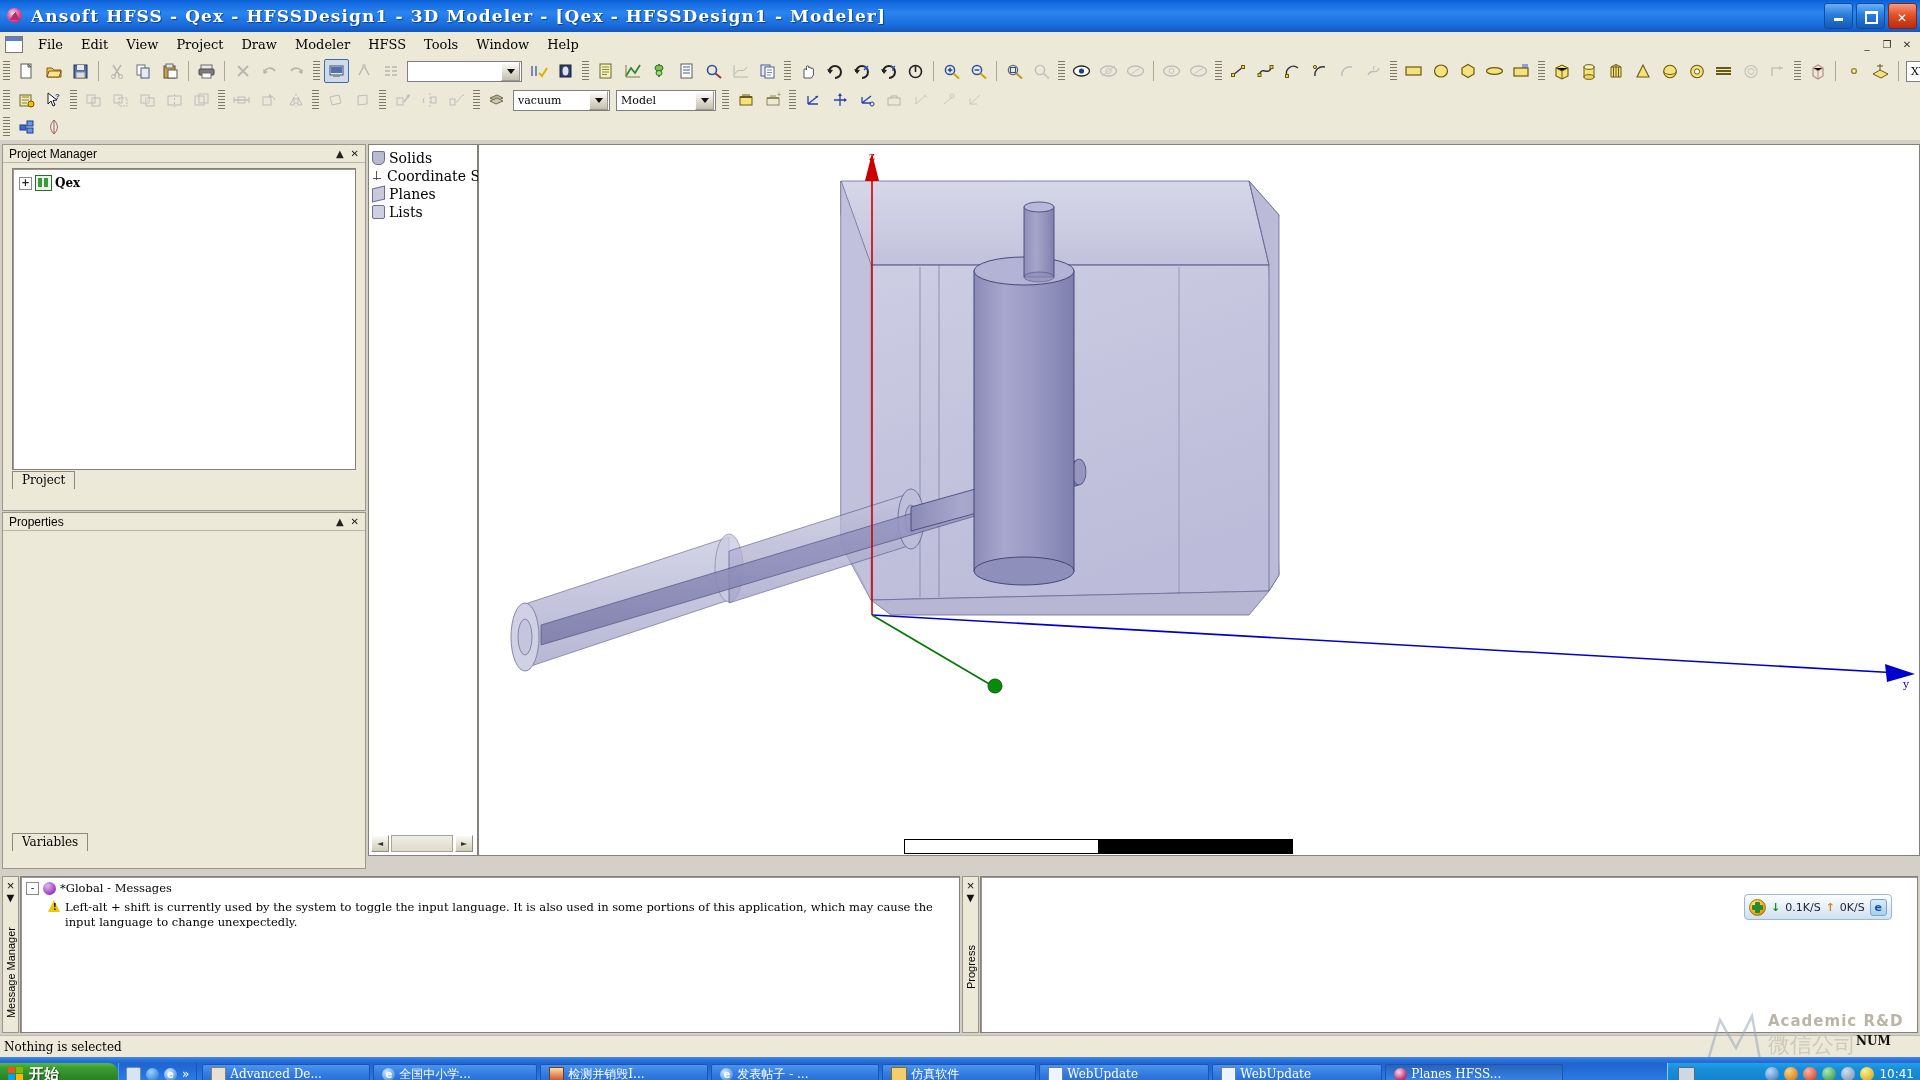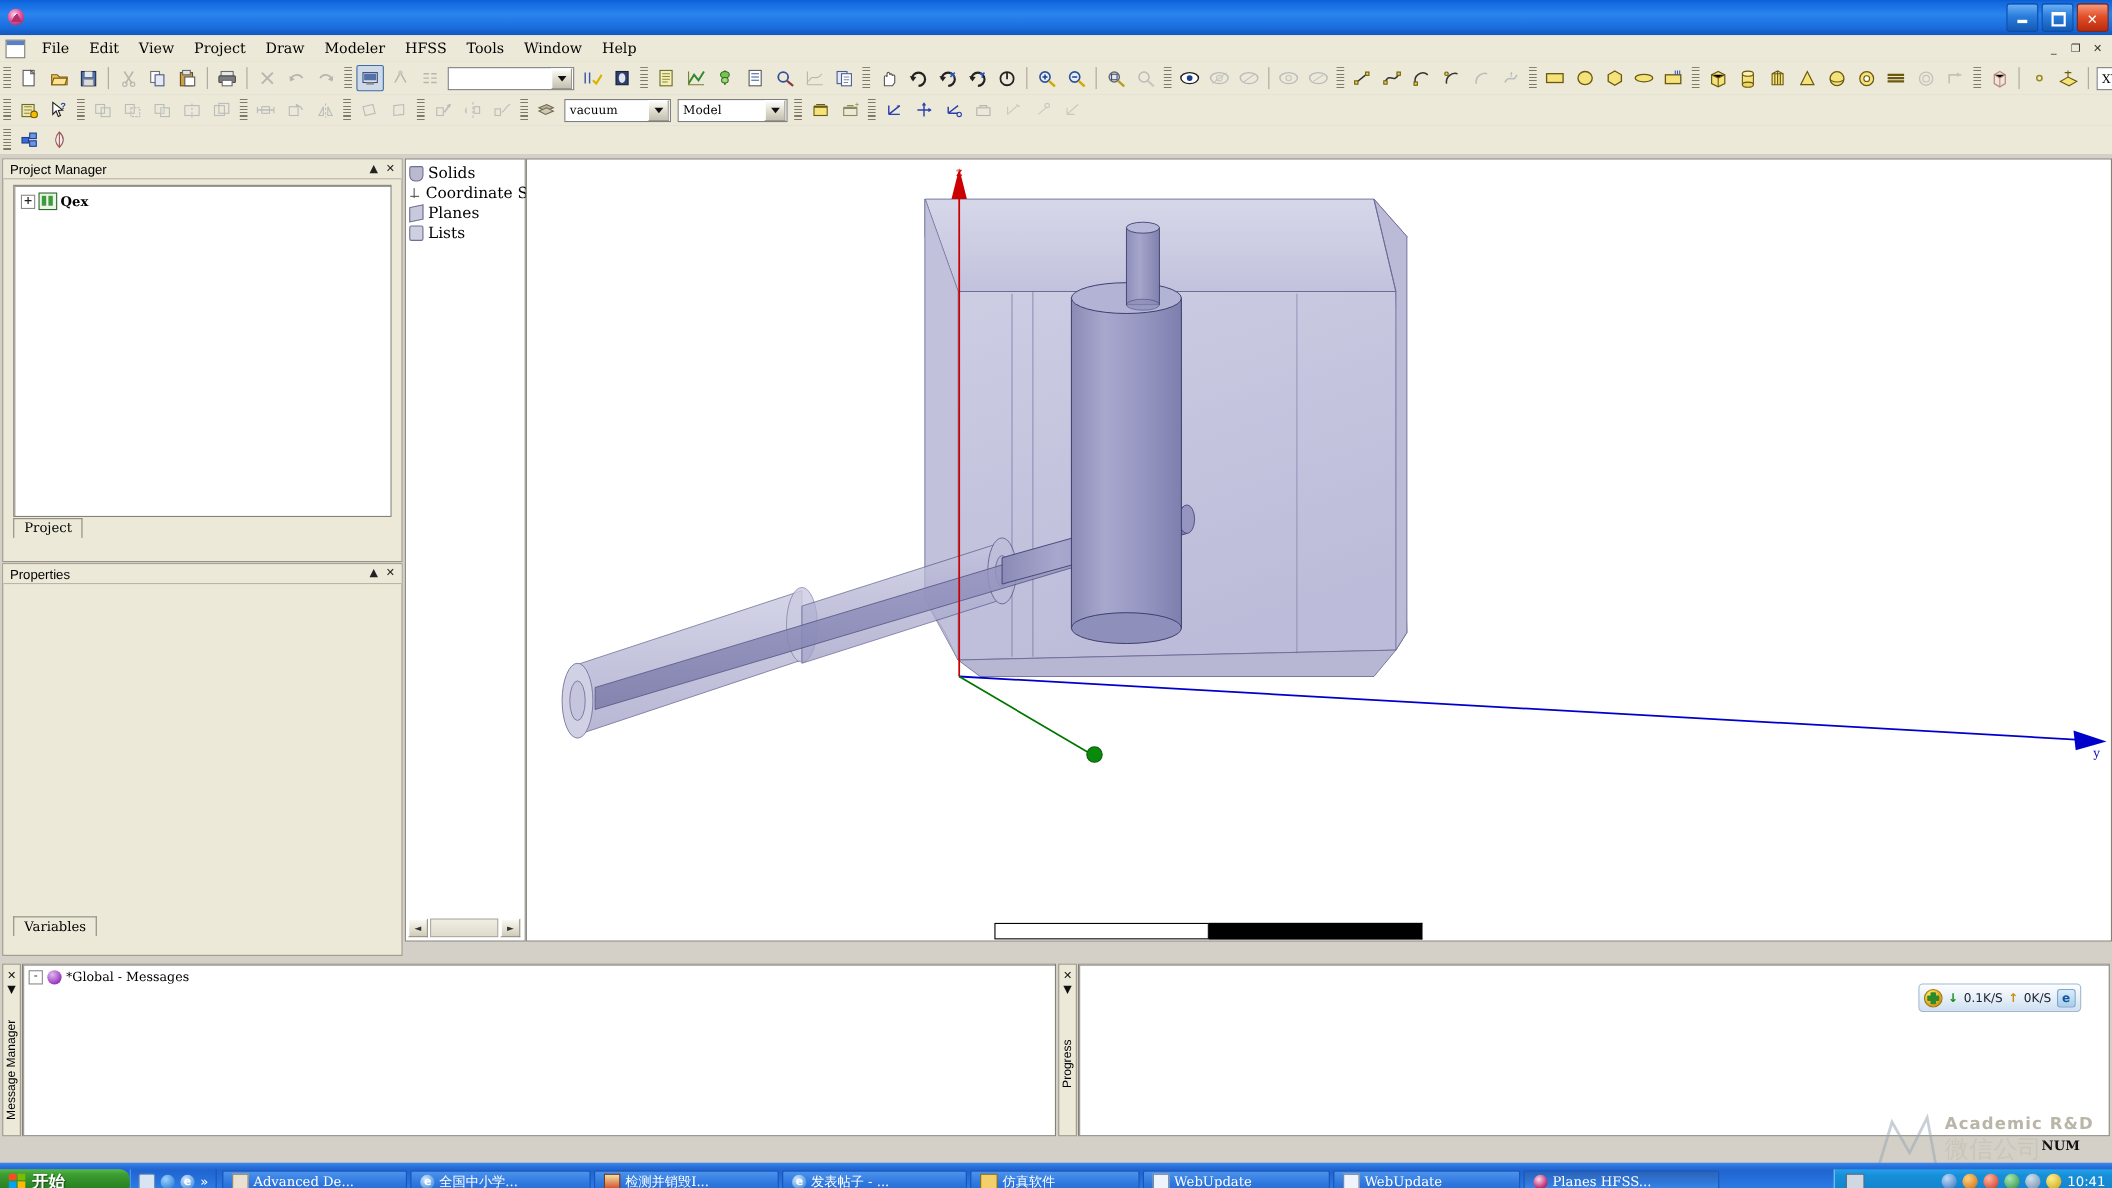--- a/index.html
+++ b/index.html
@@ -190,20 +190,21 @@
 </head>
 <body>
 
 <div id="app">
 
   <div class="titlebar">
     <div class="title-icon">
       <div class="a1"></div>
         <div class="a2"></div>
     </div>
+    <div class="ttext">Ansoft HFSS  -  Qex  -  HFSSDesign1  -  3D Modeler  -  [Qex  -  HFSSDesign1  -  Modeler]</div>
     <div class="winbtns">
       <div class="winbtn">
           <span class="glyph min"></span>
         </div>
       <div class="winbtn">
           <span class="glyph max"></span>
         </div>
       <div class="winbtn close">
           <span class="glyph cls">✕</span>
         </div>
@@ -990,20 +991,24 @@
     <span class="vx">▲</span>
     <span class="vlabel" style="margin-top:22px">Message Manager</span>
   </div>
   <div class="white-area" style="position:absolute;left:20px;top:876px;width:938px;height:155px;background:#fff">
     <div style="padding:4px 5px">
       <div class="msg-row" style="align-items:center">
         <span class="expander">-</span>
         <span style="width:13px;height:13px;border-radius:50%;background:radial-gradient(circle at 35% 30%,#e0b8f0,#9a39c2 70%,#5e1a7a);display:inline-block"></span>
         <span>*Global - Messages</span>
       </div>
+      <div class="msg-row" style="margin:5px 0 0 22px;width:890px;line-height:1.28">
+        <span class="warn-ico"></span>
+        <span>Left-alt + shift is currently used by the system to toggle the input language. It is also used in some portions of this application, which may cause the input language to change unexpectedly.</span>
+      </div>
     </div>
   </div>
 
   <div class="vstrip" style="left:962px;top:876px;height:155px">
     <span class="vx">✕</span>
     <span class="vx">▲</span>
     <span class="vlabel" style="margin-top:40px">Progress</span>
   </div>
   <div class="white-area" style="position:absolute;left:980px;top:876px;width:936px;height:155px;background:#fff"></div>
 
@@ -1011,20 +1016,23 @@
     <span class="ball"></span>
     <span class="arr" style="color:#1e8a1e">↓</span>
     <span>0.1K/S</span>
     <span class="arr" style="color:#d08a10">↑</span>
     <span>0K/S</span>
     <span style="width:15px;height:15px;border-radius:3px;background:linear-gradient(180deg,#d8ecfb,#a8cdec);
           border:1px solid #7fa6c8;color:#13559c;font-size:11px;font-weight:bold;display:flex;
           align-items:center;justify-content:center;font-family:'DejaVu Sans',sans-serif">e</span>
   </div>
 
+  <div class="statusbar">
+    <span class="stext">Nothing is selected</span>
+  </div>
   <div class="watermark" style="left:1768px;top:1012px;font-size:15px;font-weight:bold;color:#b9b6a8;letter-spacing:1px">Academic R&amp;D</div>
   <div class="watermark" style="left:1856px;top:1034px;font-size:12px;font-weight:bold;color:#111;font-family:'DejaVu Serif',serif">NUM</div>
   <svg class="watermark" style="left:1700px;top:1008px" width="220" height="60">
     <path d="M8 52 L20 12 L36 40 L52 8 L60 52" stroke="#9aa7b5" stroke-width="2.5" fill="none" opacity="0.55"></path>
     <text x="68" y="44" font-size="22" fill="#c8c5b6" opacity="0.85" font-family="DejaVu Sans, sans-serif">微信公司</text>
   </svg>
 
   <div class="taskbar">
     <div class="startbtn">
       <span class="flag">

